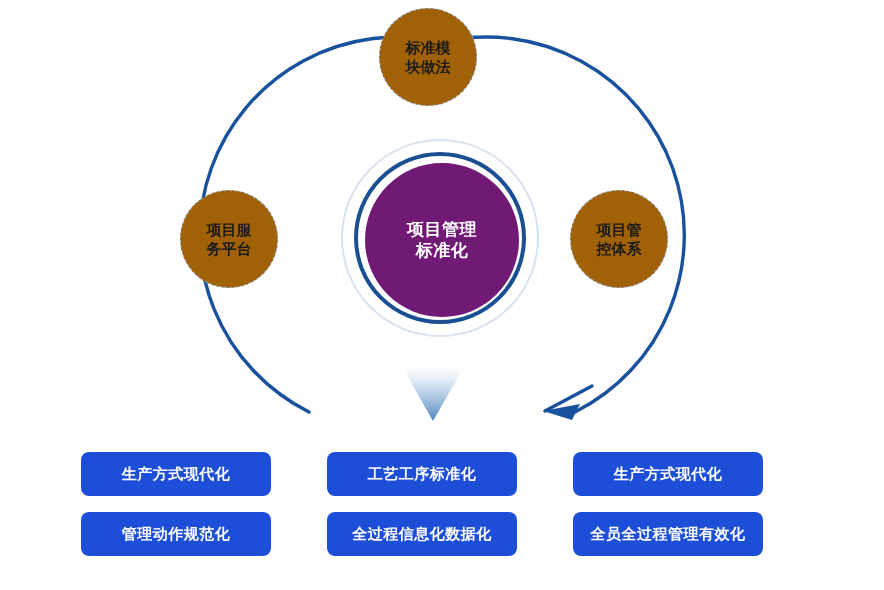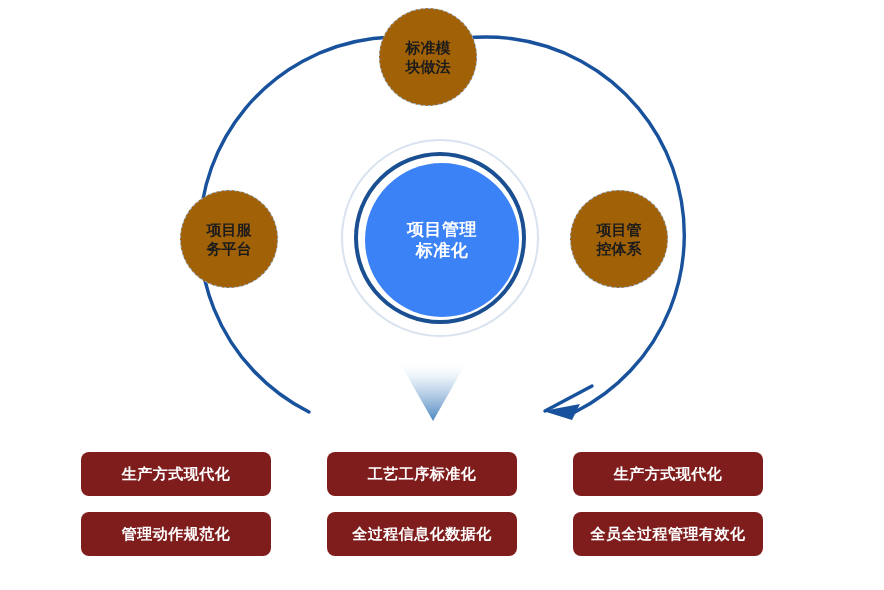--- a/index.html
+++ b/index.html
@@ -51,21 +51,21 @@
     width: 172px; height: 172px;
     border: 4px solid #1a4f91;
     border-radius: 50%;
     box-sizing: border-box;
   }
   .hub-core {
     position: absolute;
     left: 24px; top: 24px;
     width: 154px; height: 154px;
     border-radius: 50%;
-    background: #3b82f6;
+    background: #701a75;
     box-sizing: border-box;
     display: flex;
     align-items: center;
     justify-content: center;
     text-align: center;
   }
   .hub-core-label {
     color: #ffffff;
     font-size: 17px;
     font-weight: bold;
@@ -116,21 +116,21 @@
     top: 452px;
     width: 682px;
     display: grid;
     grid-template-columns: 190px 190px 190px;
     grid-column-gap: 56px;
     grid-row-gap: 16px;
   }
   .pill {
     height: 44px;
     border-radius: 8px;
-    background: #7f1d1d;
+    background: #1d4ed8;
     color: #ffffff;
     font-size: 15px;
     font-weight: bold;
     letter-spacing: 0.5px;
     display: flex;
     align-items: center;
     justify-content: center;
     text-align: center;
     box-sizing: border-box;
   }

